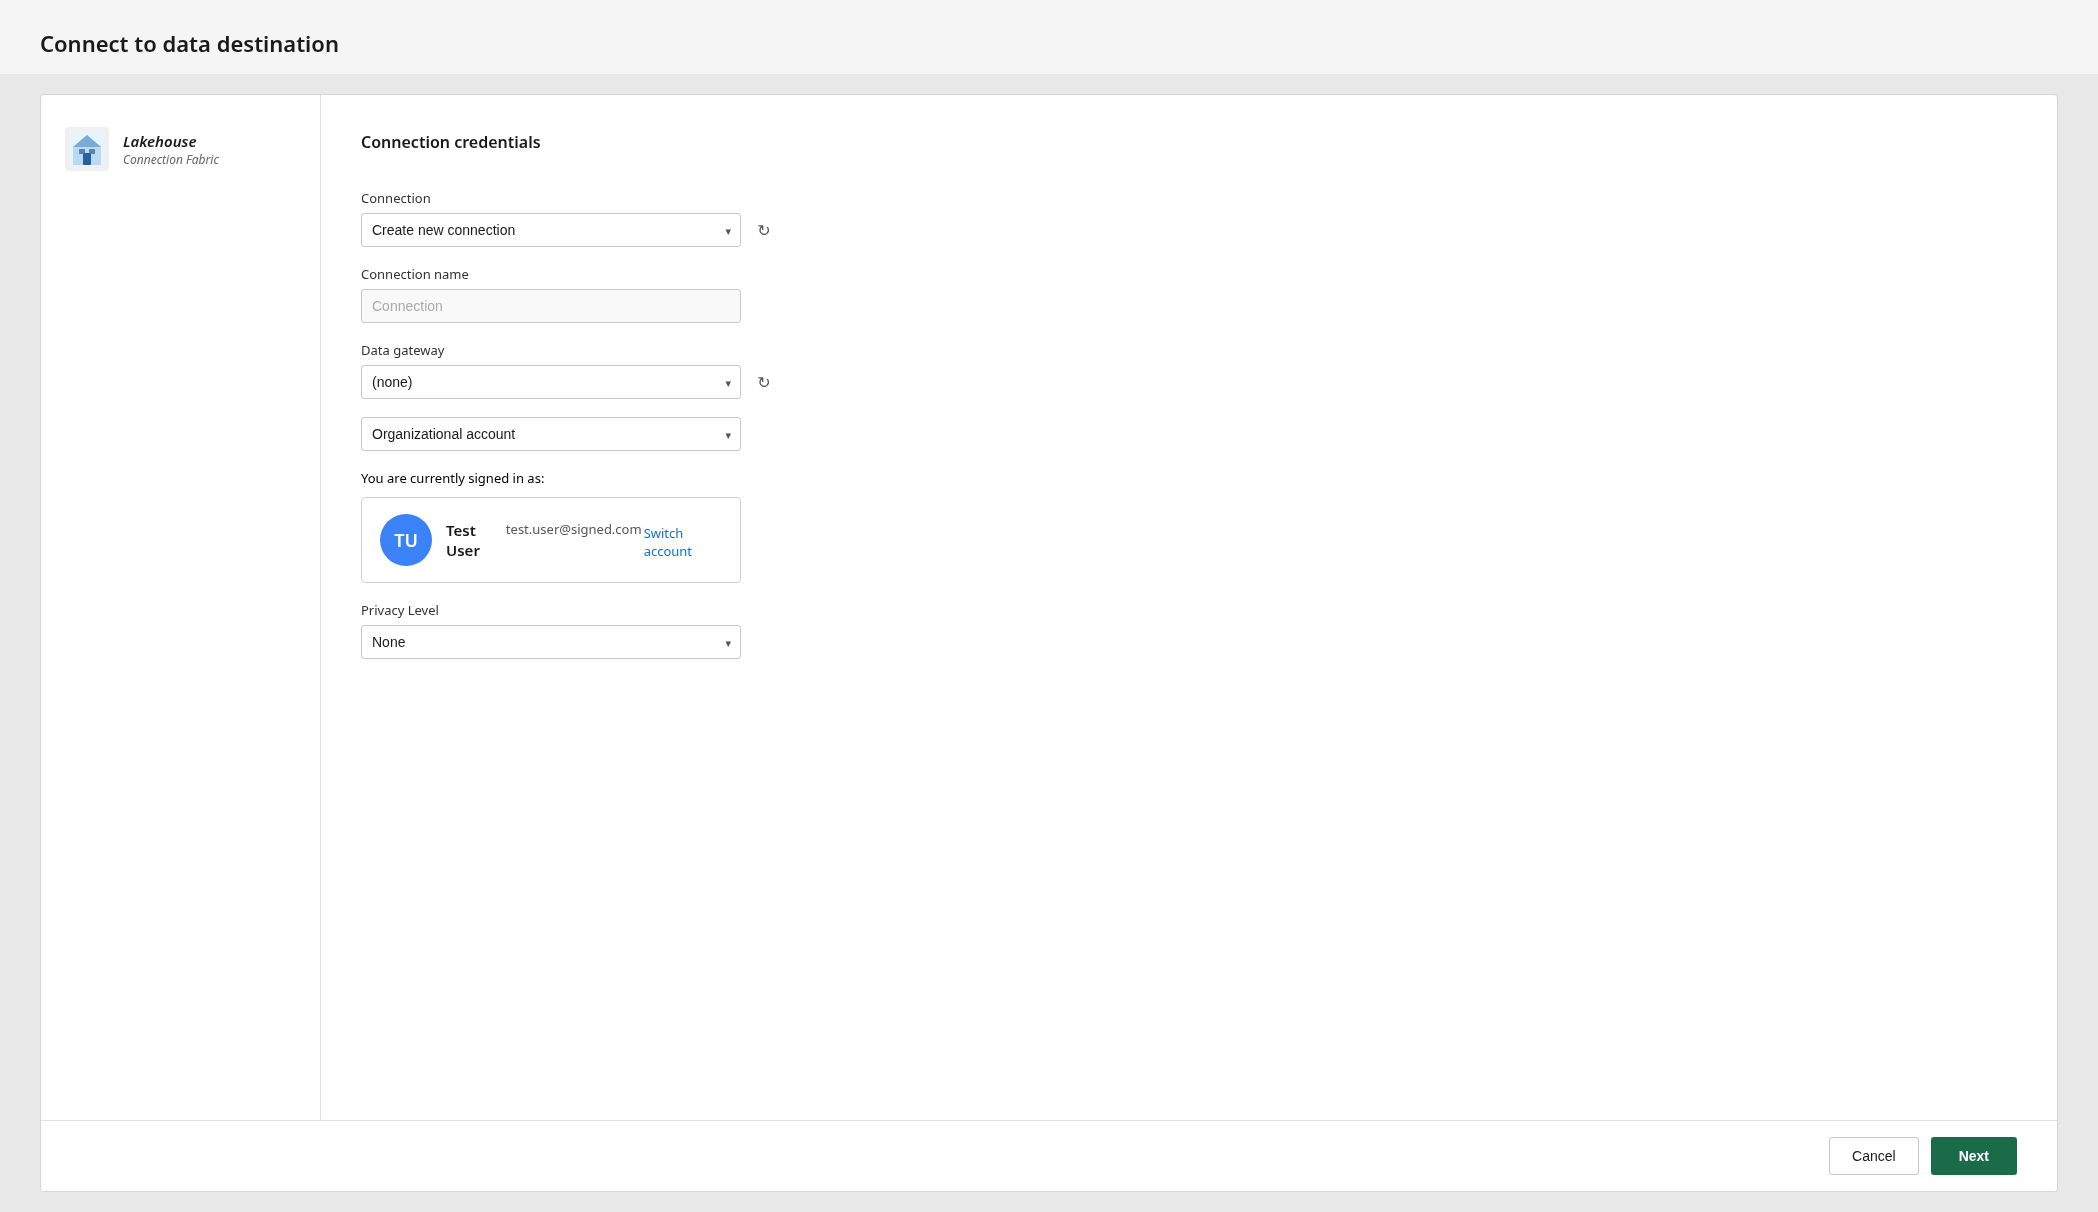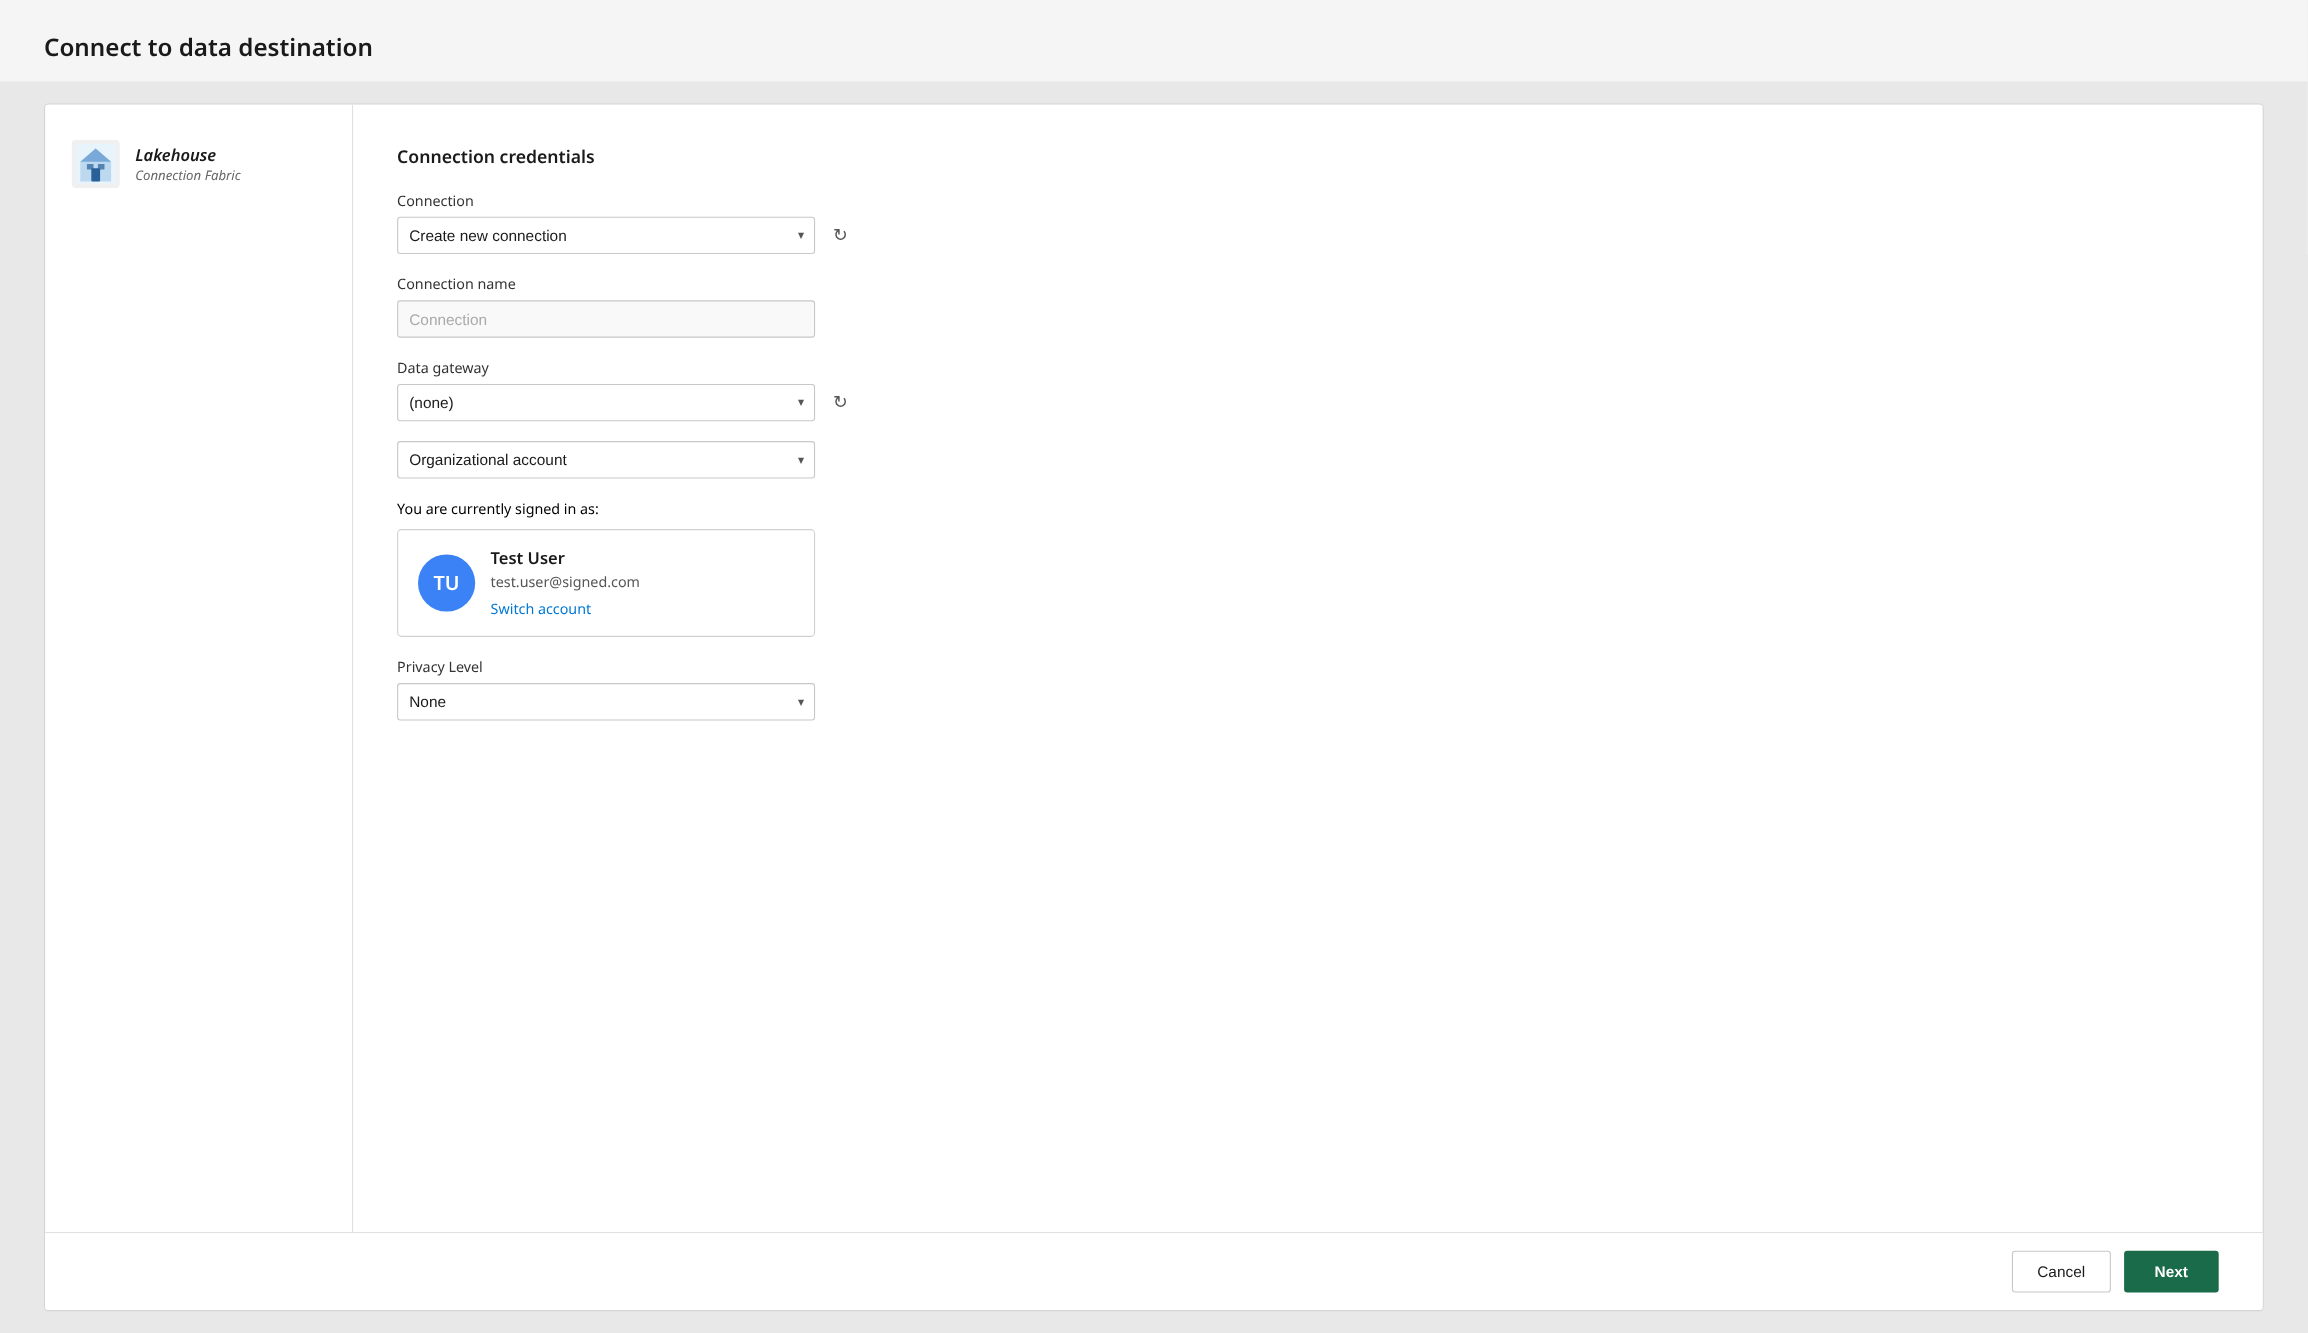--- a/index.html
+++ b/index.html
@@ -90,21 +90,21 @@
     .content-area {
       flex: 1;
       padding: 36px 40px;
       overflow-y: auto;
     }
 
     .section-title {
       font-size: 16px;
       font-weight: 600;
       color: #1a1a1a;
-      margin-bottom: 20px;
+      margin-bottom: 36px;
     }
 
     .form-group {
       margin-bottom: 18px;
     }
 
     .form-label {
       font-size: 13px;
       color: #333333;
       margin-bottom: 6px;
@@ -198,21 +198,21 @@
       align-items: center;
       justify-content: center;
       color: #ffffff;
       font-size: 18px;
       font-weight: 600;
       flex-shrink: 0;
     }
 
     .user-info {
       display: flex;
-      flex-direction: column;
+      flex-direction: row;
       gap: 2px;
     }
 
     .user-name {
       font-size: 15px;
       font-weight: 600;
       color: #1a1a1a;
     }
 
     .user-email {

